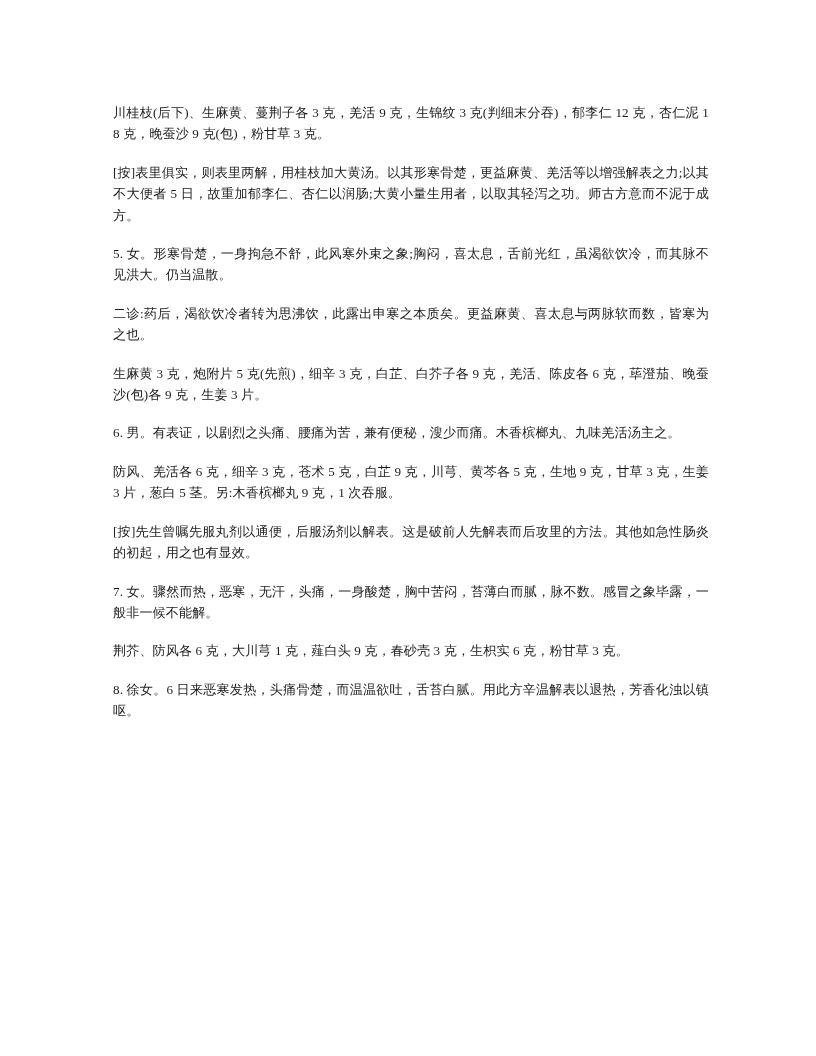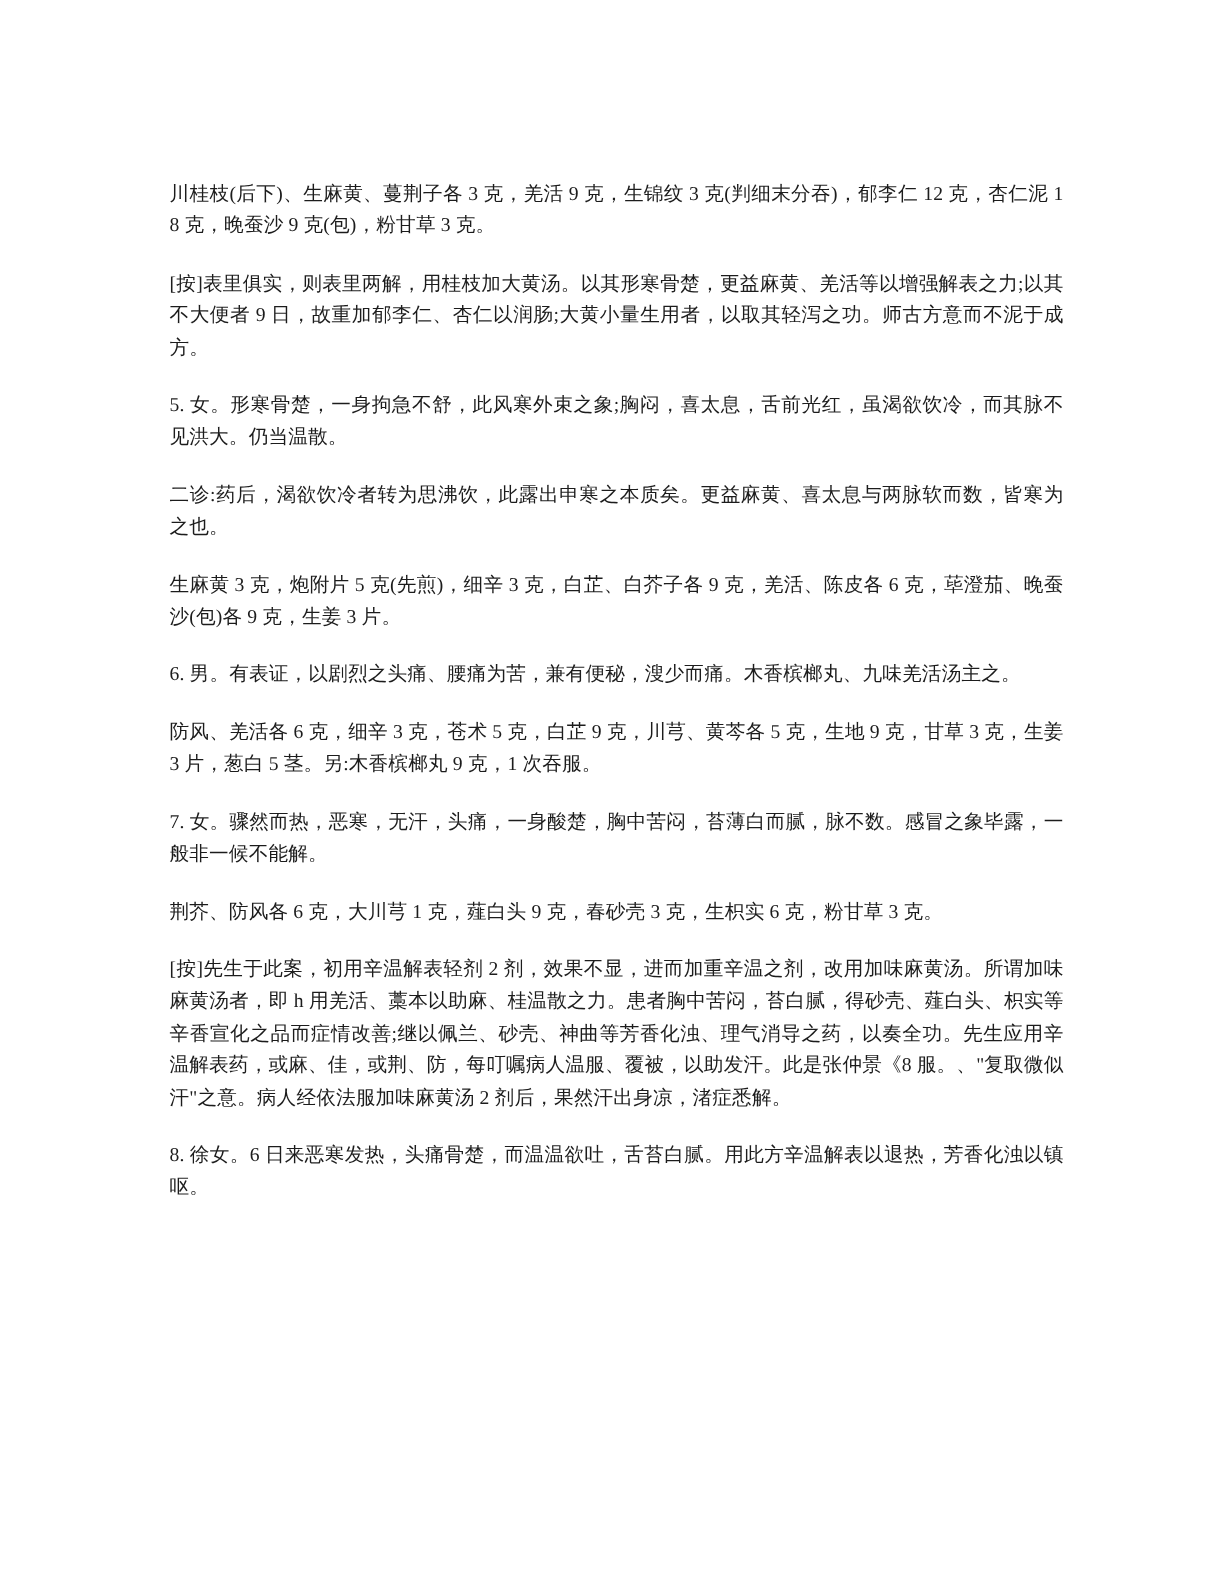--- a/index.html
+++ b/index.html
@@ -17,21 +17,21 @@
   #page {
     width: 816px;
     height: 1056px;
     background: #ffffff;
     box-sizing: border-box;
     position: relative;
   }
   #content {
     position: absolute;
     left: 113px;
-    top: 118px;
+    top: 102px;
     width: 596px;
   }
   .para {
     font-size: 13.1px;
     line-height: 21.4px;
     text-align: justify;
     text-justify: inter-ideograph;
     margin: 0 0 17px 0;
     letter-spacing: 0.1px;
     word-break: break-all;
@@ -42,37 +42,37 @@
   }
 </style>
 </head>
 <body>
 
 <div id="page">
   <div id="content">
 
     <p class="para">川桂枝(后下)、生麻黄、蔓荆子各 3 克，羌活 9 克，生锦纹 3 克(判细末分吞)，郁李仁 12 克，杏仁泥 18 克，晚蚕沙 9 克(包)，粉甘草 3 克。</p>
 
-    <p class="para">[按]表里俱实，则表里两解，用桂枝加大黄汤。以其形寒骨楚，更益麻黄、羌活等以增强解表之力;以其不大便者 9 日，故重加郁李仁、杏仁以润肠;大黄小量生用者，以取其轻泻之功。师古方意而不泥于成方。</p>
+    <p class="para">[按]表里俱实，则表里两解，用桂枝加大黄汤。以其形寒骨楚，更益麻黄、羌活等以增强解表之力;以其不大便者 5 日，故重加郁李仁、杏仁以润肠;大黄小量生用者，以取其轻泻之功。师古方意而不泥于成方。</p>
 
     <p class="para">5. 女。形寒骨楚，一身拘急不舒，此风寒外束之象;胸闷，喜太息，舌前光红，虽渴欲饮冷，而其脉不见洪大。仍当温散。</p>
 
 
     <p class="para">二诊:药后，渴欲饮冷者转为思沸饮，此露出申寒之本质矣。更益麻黄、喜太息与两脉软而数，皆寒为之也。</p>
 
     <p class="para">生麻黄 3 克，炮附片 5 克(先煎)，细辛 3 克，白芷、白芥子各 9 克，羌活、陈皮各 6 克，荜澄茄、晚蚕沙(包)各 9 克，生姜 3 片。</p>
 
 
     <p class="para">6. 男。有表证，以剧烈之头痛、腰痛为苦，兼有便秘，溲少而痛。木香槟榔丸、九味羌活汤主之。</p>
 
     <p class="para">防风、羌活各 6 克，细辛 3 克，苍术 5 克，白芷 9 克，川芎、黄芩各 5 克，生地 9 克，甘草 3 克，生姜 3 片，葱白 5 茎。另:木香槟榔丸 9 克，1 次吞服。</p>
 
+    <p class="para">[按]先生曾嘱先服丸剂以通便，后服汤剂以解表。这是破前人先解表而后攻里的方法。其他如急性肠炎的初起，用之也有显效。</p>
 
     <p class="para">7. 女。骤然而热，恶寒，无汗，头痛，一身酸楚，胸中苦闷，苔薄白而腻，脉不数。感冒之象毕露，一般非一候不能解。</p>
 
     <p class="para">荆芥、防风各 6 克，大川芎 1 克，薤白头 9 克，春砂壳 3 克，生枳实 6 克，粉甘草 3 克。</p>
 
-    <p class="para">[按]先生于此案，初用辛温解表轻剂 2 剂，效果不显，进而加重辛温之剂，改用加味麻黄汤。所谓加味麻黄汤者，即 h 用羌活、藁本以助麻、桂温散之力。患者胸中苦闷，苔白腻，得砂壳、薤白头、枳实等辛香宣化之品而症情改善;继以佩兰、砂壳、神曲等芳香化浊、理气消导之药，以奏全功。先生应用辛温解表药，或麻、佳，或荆、防，每叮嘱病人温服、覆被，以助发汗。此是张仲景《8 服。、"复取微似汗"之意。病人经依法服加味麻黄汤 2 剂后，果然汗出身凉，渚症悉解。</p>
 
     <p class="para">8. 徐女。6 日来恶寒发热，头痛骨楚，而温温欲吐，舌苔白腻。用此方辛温解表以退热，芳香化浊以镇呕。</p>
 
   </div>
 </div>
 
 </body></html>

